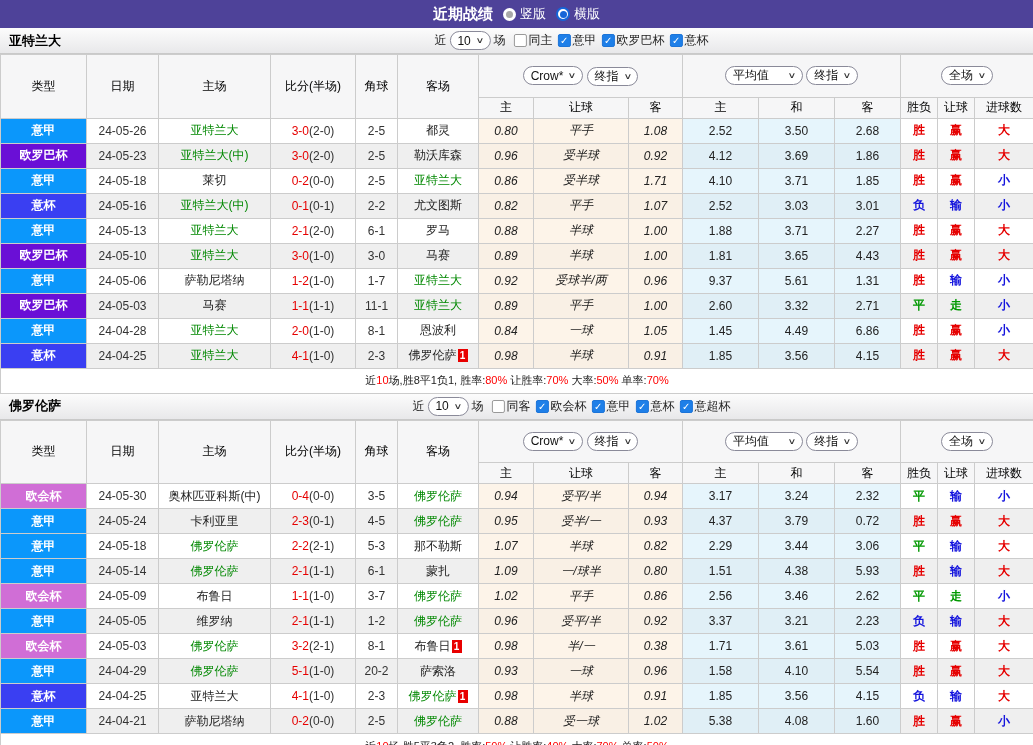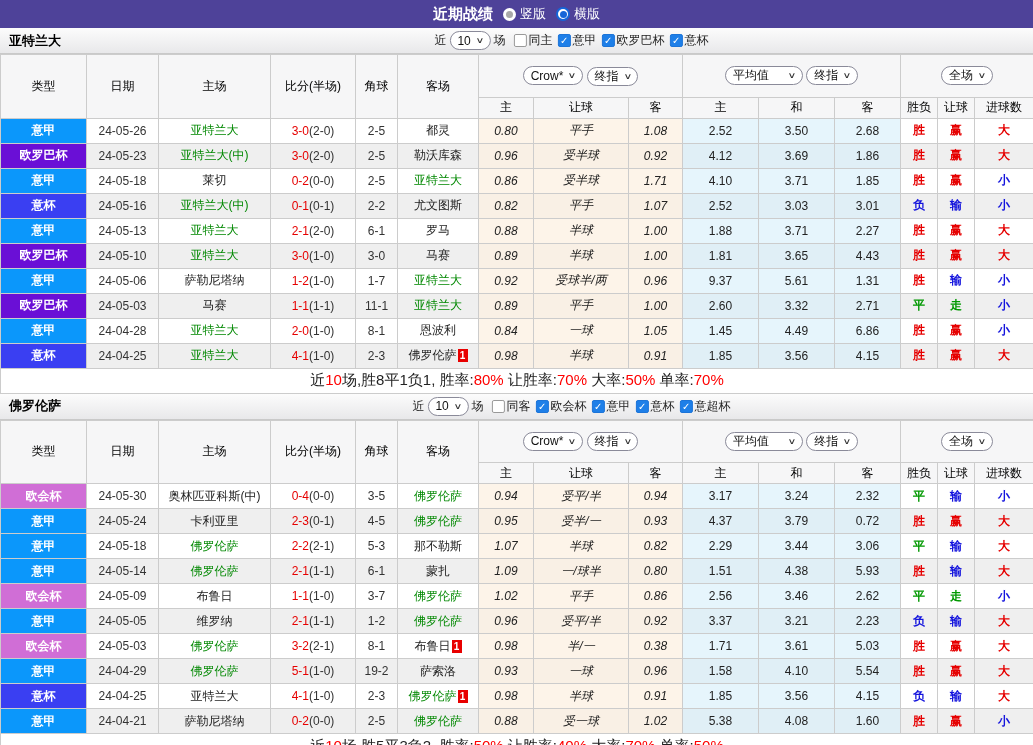--- a/index.html
+++ b/index.html
@@ -38,21 +38,21 @@
   td.crowbg { background-color:rgba(252,240,226,0.75);font-style:italic; }
   td.avgbg  { background-color:rgba(214,238,250,0.60); }
   .team.green { color:#008800; }
   .ft { color:#e60000; }
   .half { color:#333; }
   .datec { color:#333; }
   .redcard { display:inline-block; background:#e80000; color:#fff; font-size:10px; line-height:13px; width:10px; height:13px; margin-left:1px; font-weight:bold; }
   td.r { color:#e60000; font-weight:bold; }
   td.b { color:#1414dd; font-weight:bold; }
   td.g { color:#009900; font-weight:bold; }
-  tfoot td { height:25px; font-size:15px; background:#fff; }
+  tfoot td { height:25px; font-size:11px; background:#fff; }
   .sumr { color:#ff0000; }
   .sumk { color:#222; }
 </style>
 </head>
 <body>
 
 <div class="topbar">
   <span class="title">近期战绩</span>
   <label class="radiowrap">
     <span class="radio">
@@ -583,21 +583,21 @@
     <td class="r">胜</td>
     <td class="r">赢</td>
     <td class="r">大</td>
   </tr>
 
   <tr class="alt">
     <td class="typec" style="background: rgb(11, 151, 251);">意甲</td>
     <td class="datec">24-04-29</td>
     <td><span class="team green">佛罗伦萨</span></td>
     <td><span class="ft">5-1</span><span class="half">(1-0)</span></td>
-    <td class="datec">19-2</td>
+    <td class="datec">20-2</td>
     <td><span class="team">萨索洛</span></td>
     <td class="crowbg">0.93</td>
     <td class="crowbg">一球</td>
     <td class="crowbg">0.96</td>
     <td class="avgbg">1.58</td>
     <td class="avgbg">4.10</td>
     <td class="avgbg">5.54</td>
     <td class="r">胜</td>
     <td class="r">赢</td>
     <td class="r">大</td>

